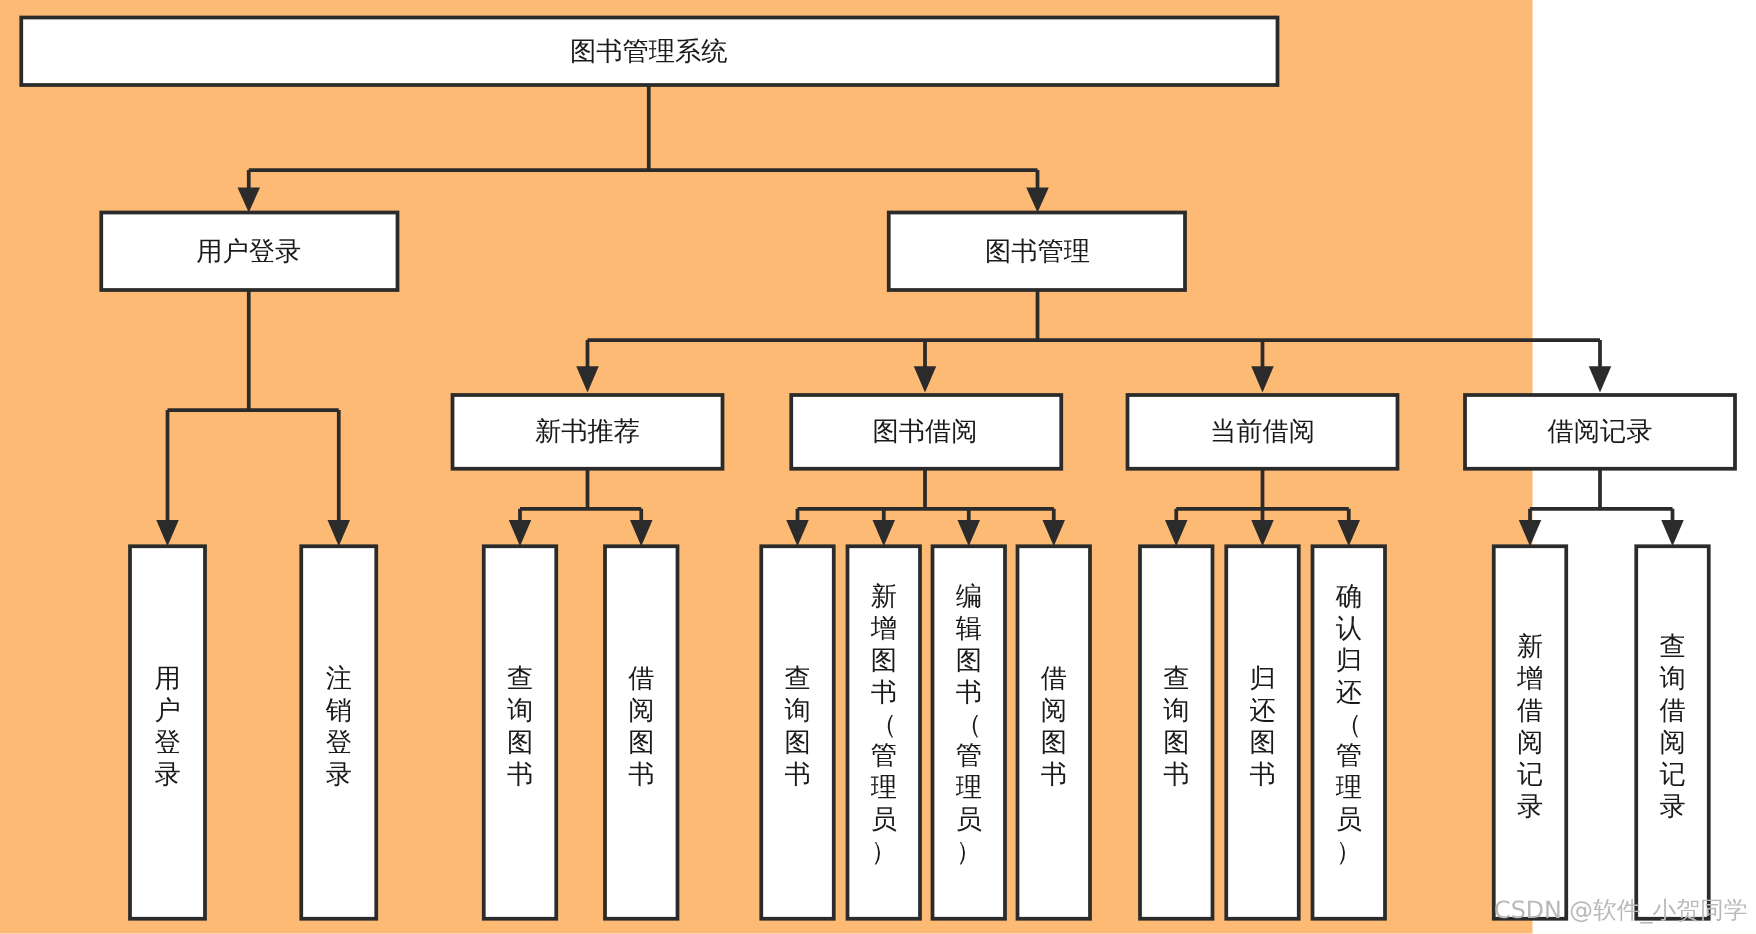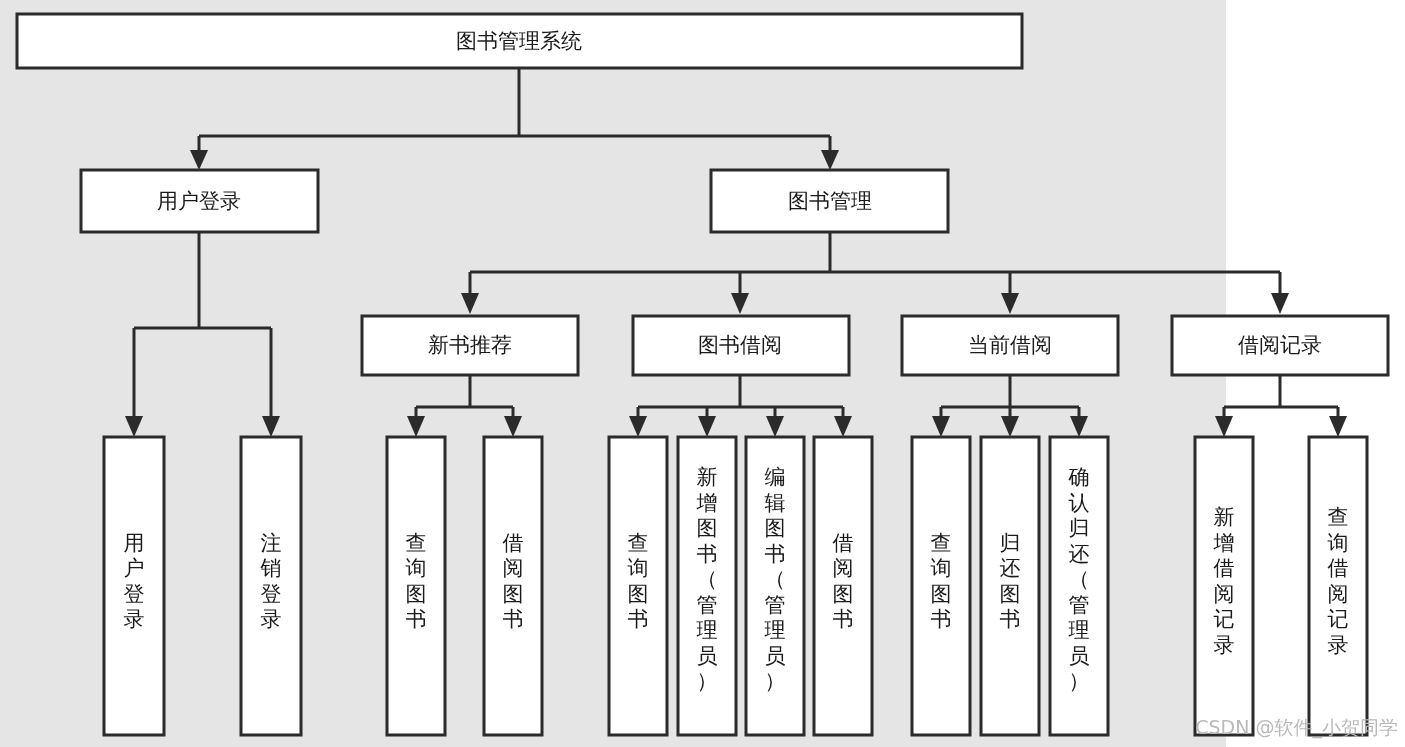--- a/index.html
+++ b/index.html
@@ -11,21 +11,21 @@
   body {
     width: 1405px;
     height: 747px;
     font-family: "DejaVu Sans", "Liberation Sans", sans-serif;
     overflow: hidden;
   }
   #diagram-root {
     position: relative;
     width: 1226px;
     height: 747px;
-    background: #e5e5e5;
+    background: #fdba74;
   }
   svg.diagram-canvas {
     position: absolute;
     left: 0;
     top: 0;
     width: 1405px;
     height: 747px;
   }
   .node-box {
     fill: #ffffff;

